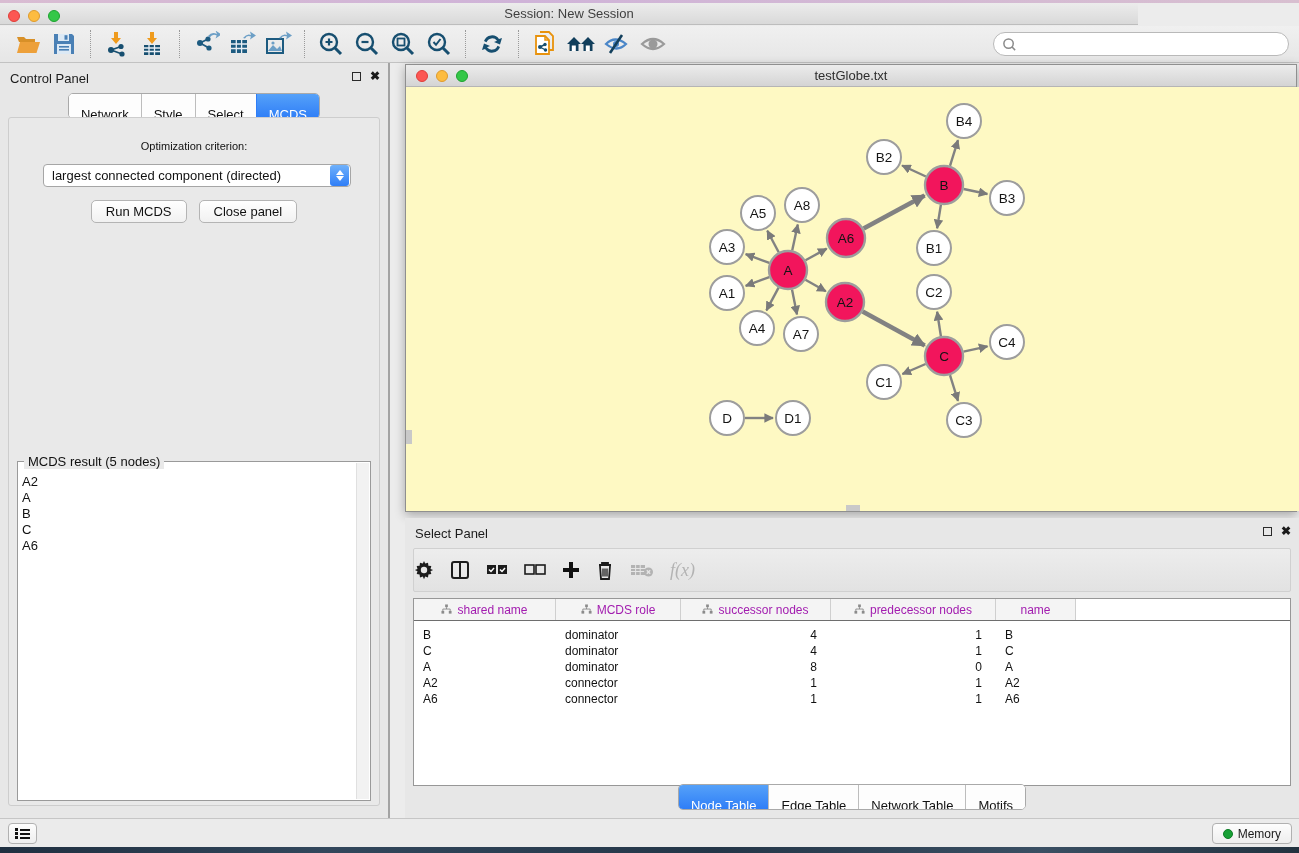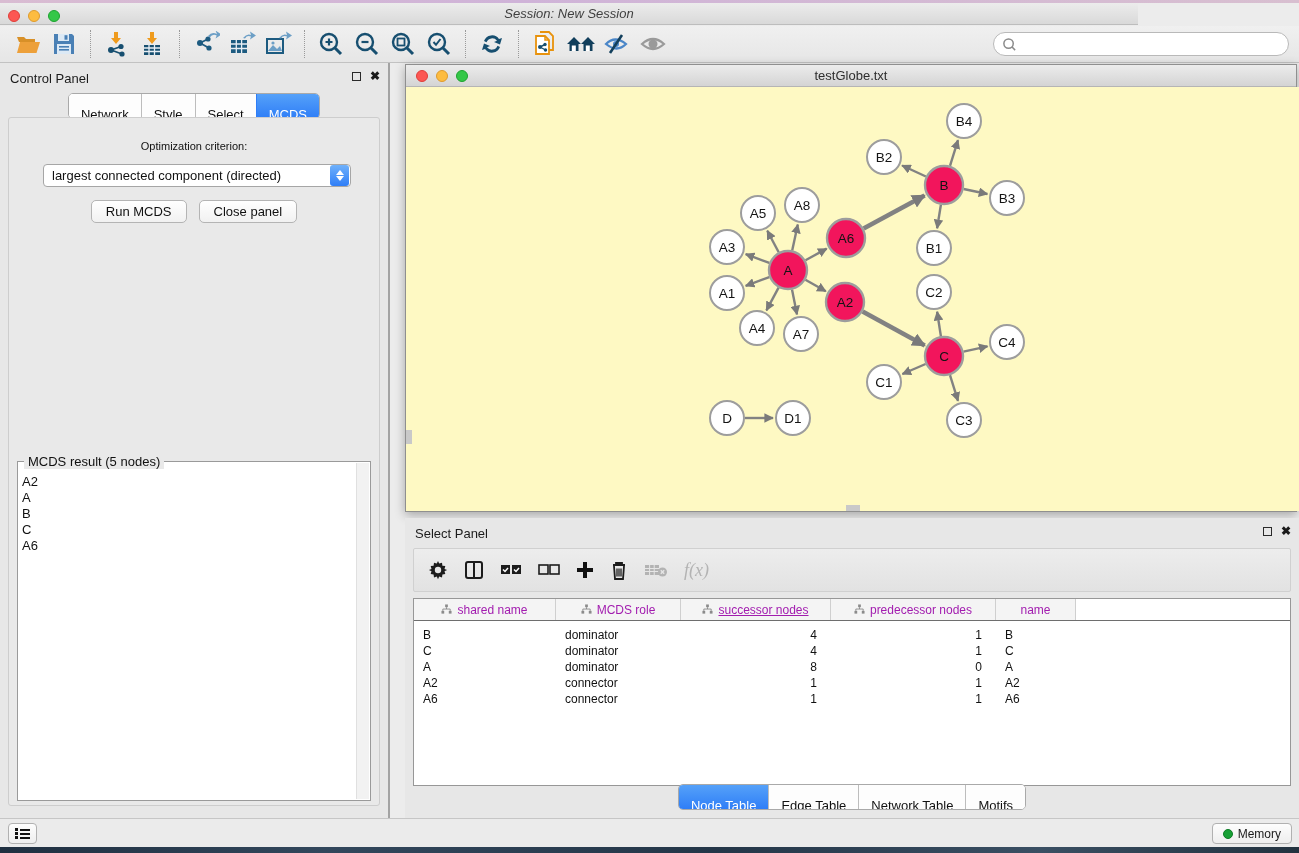--- a/index.html
+++ b/index.html
@@ -3,21 +3,21 @@
 <meta charset="utf-8">
 <style>
   * { margin:0; padding:0; box-sizing:border-box; }
   html,body { width:1299px; height:853px; }
   body { font-family:"Liberation Sans", sans-serif; background:#ececec; overflow:hidden; position:relative; }
 
   
   #top-strip { position:absolute; left:0; top:0; width:1299px; height:3px; background:linear-gradient(90deg,#d9bcd2,#cfb3d8 40%,#d8bfd0); }
   #titlebar { position:absolute; left:0; top:3px; width:1138px; height:22px;
     background:linear-gradient(#ececec,#d9d9d9); border-bottom:1px solid #bdbdbd;
-    display:flex; align-items:center; justify-content:center;font-style:italic; }
+    display:flex; align-items:center; justify-content:center; }
   #titlebar .title { font-size:13px; color:#3f3f3f; }
   .lights { position:absolute; left:8px; top:7px; display:flex; gap:8px; }
   .light { width:12px; height:12px; border-radius:50%; }
   .light.red { background:#fc5753; border:1px solid #df3e39; }
   .light.yellow { background:#fdbc40; border:1px solid #de9b2d; }
   .light.green { background:#34c748; border:1px solid #1da32f; }
 
   
   #toolbar { position:absolute; left:0; top:26px; width:1299px; height:37px;
     background:linear-gradient(#f0f0f0,#e6e6e6); border-bottom:1px solid #c2c2c2;
@@ -76,21 +76,21 @@
   #net-canvas { position:relative; width:1068px; height:424px; background:#fef9c3;padding-left:16px; }
   #vslider-thumb { position:absolute; left:0px; top:343px; width:6px; height:14px; background:#c9c9c9; }
   #hslider-thumb { position:absolute; left:440px; bottom:0px; width:14px; height:6px; background:#c9c9c9; }
   #resize-grip { position:absolute; right:1px; bottom:1px; width:13px; height:13px;
     background:repeating-linear-gradient(135deg, transparent, transparent 2px, #a9a9a9 2px, #a9a9a9 3px); }
 
   
   #table-panel { position:absolute; left:405px; top:518px; width:894px; height:300px; background:#e7e7e7; }
   #tp-toolbar { position:absolute; left:8px; right:8px; top:30px; height:44px;
     background:linear-gradient(#ededed,#e2e2e2); border:1px solid #d0d0d0; border-radius:2px;
-    display:flex; align-items:center; gap:16px; padding-left:14px; }
+    display:flex; align-items:center; gap:16px; }
   .tpt-btn { background:none; border:none; display:flex; align-items:center; justify-content:center; height:30px; }
   #fx-label { font-family:"Liberation Serif", serif; font-style:italic; font-size:18px; color:#b3b3b3; }
 
   #node-table { position:absolute; left:8px; right:8px; top:80px; height:188px; background:#fff; border:1px solid #979797; overflow:hidden; }
   #nt-header { display:flex; height:22px; border-bottom:1px solid #6e6e6e; }
   .nt-hcell { background:#f4f4f4; border-right:1px solid #cfcfcf; display:flex; align-items:center; justify-content:center; gap:5px;
     font-size:12px; color:#a21caf; }
   .nt-hcell:last-child { background:#fff; border-right:none; }
   .nt-row { display:flex; height:16px; align-items:center; }
   .nt-cell { font-size:12px; color:#111; overflow:hidden; white-space:nowrap; }
@@ -507,21 +507,21 @@
         </div>
         <div class="nt-hcell" style="width: 125px;">
           <svg width="11" height="11" viewBox="0 0 12 12">
             <rect x="4.5" y="0.5" width="3" height="3" fill="#8b8b8b"></rect>
             <rect x="0.5" y="7.5" width="3" height="3" fill="#8b8b8b"></rect>
             <rect x="8.5" y="7.5" width="3" height="3" fill="#8b8b8b"></rect>
             <path d="M6 3.5 v2 M2 7.5 v-2 h8 v2" stroke="#8b8b8b" fill="none"></path>
           </svg>
           <span>MCDS role</span>
         </div>
-        <div class="nt-hcell" style="width: 150px; text-decoration: underline;">
+        <div class="nt-hcell" style="width: 150px;">
           <svg width="11" height="11" viewBox="0 0 12 12">
             <rect x="4.5" y="0.5" width="3" height="3" fill="#8b8b8b"></rect>
             <rect x="0.5" y="7.5" width="3" height="3" fill="#8b8b8b"></rect>
             <rect x="8.5" y="7.5" width="3" height="3" fill="#8b8b8b"></rect>
             <path d="M6 3.5 v2 M2 7.5 v-2 h8 v2" stroke="#8b8b8b" fill="none"></path>
           </svg>
           <span>successor nodes</span>
         </div>
         <div class="nt-hcell" style="width: 165px;">
           <svg width="11" height="11" viewBox="0 0 12 12">

